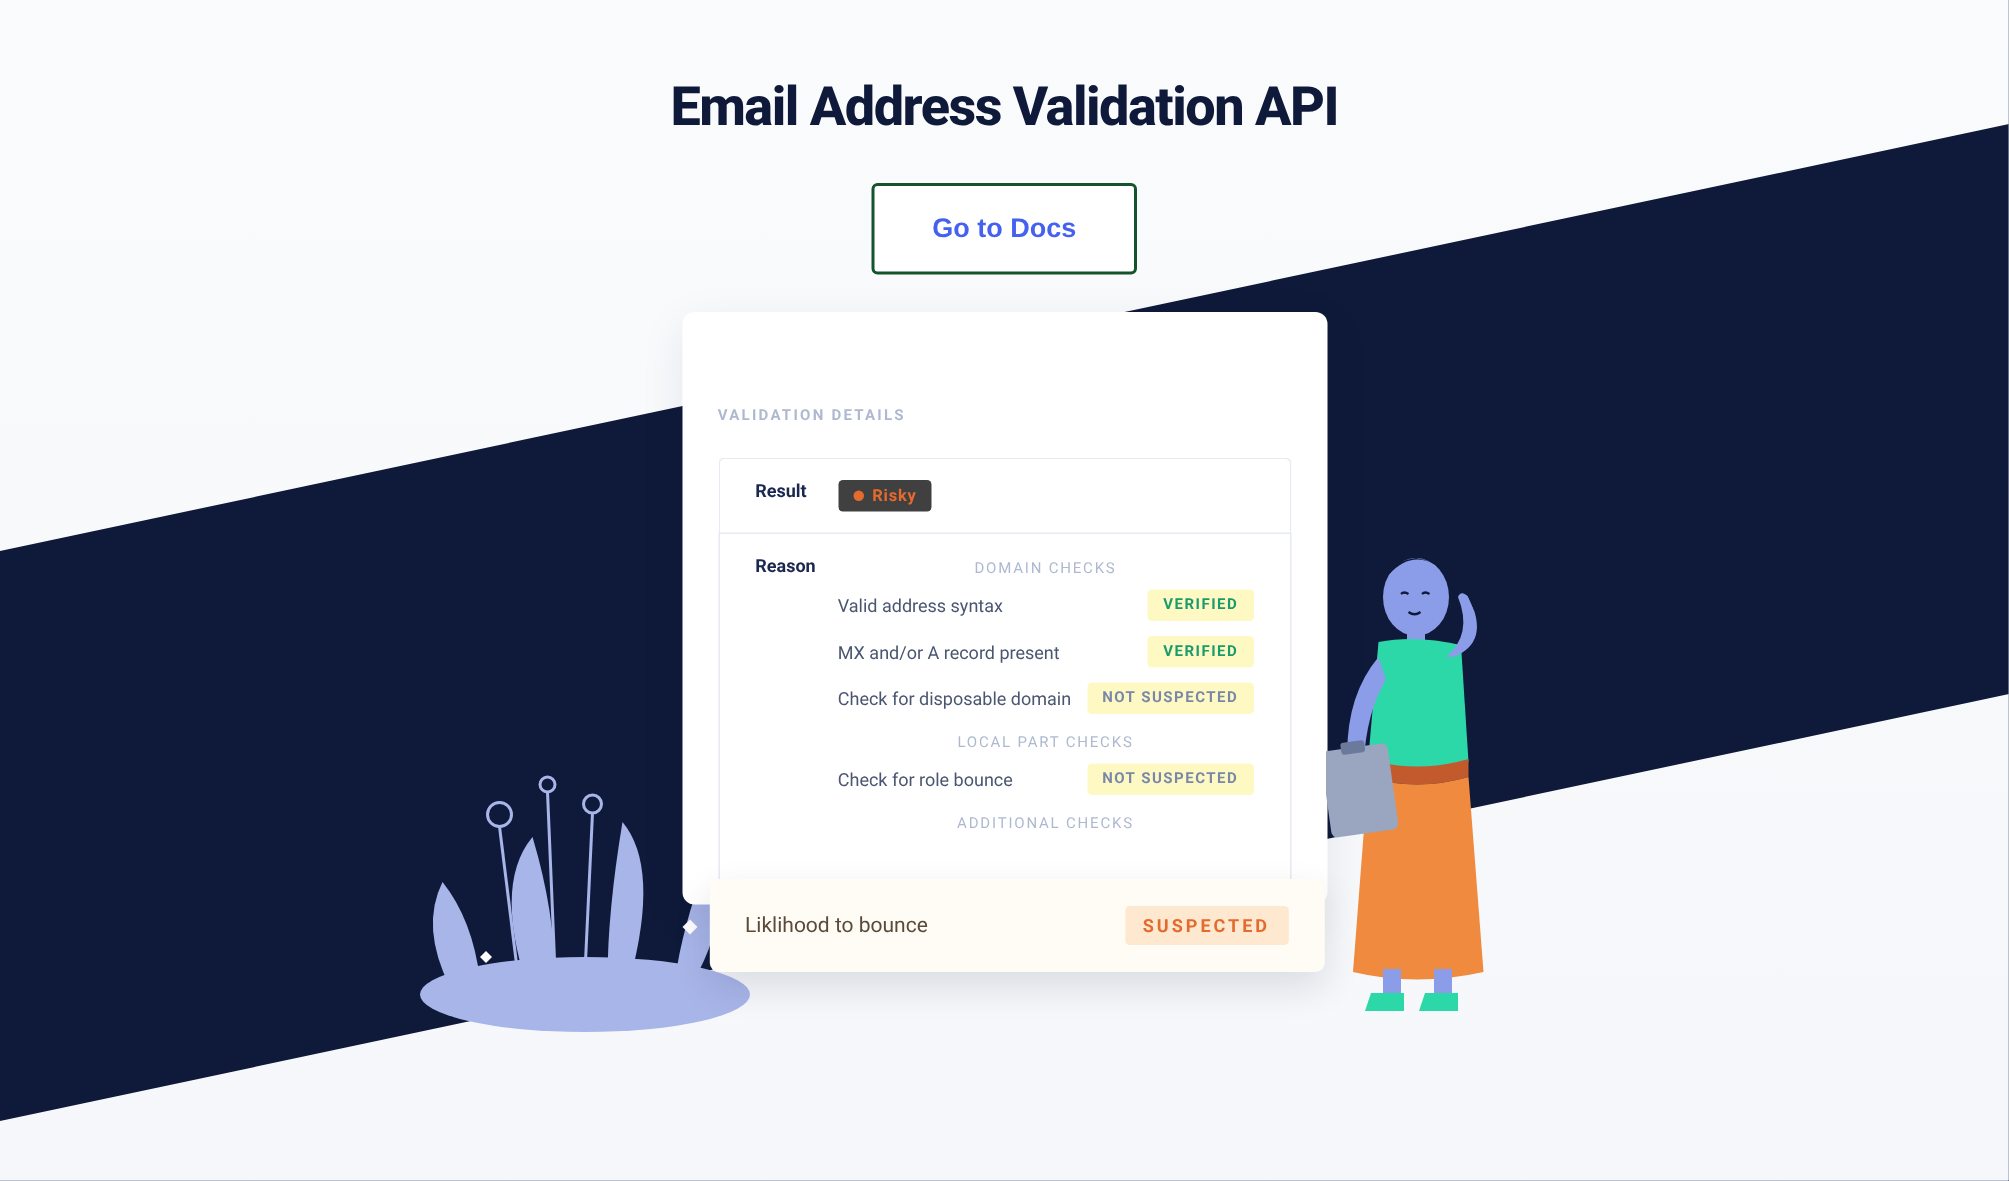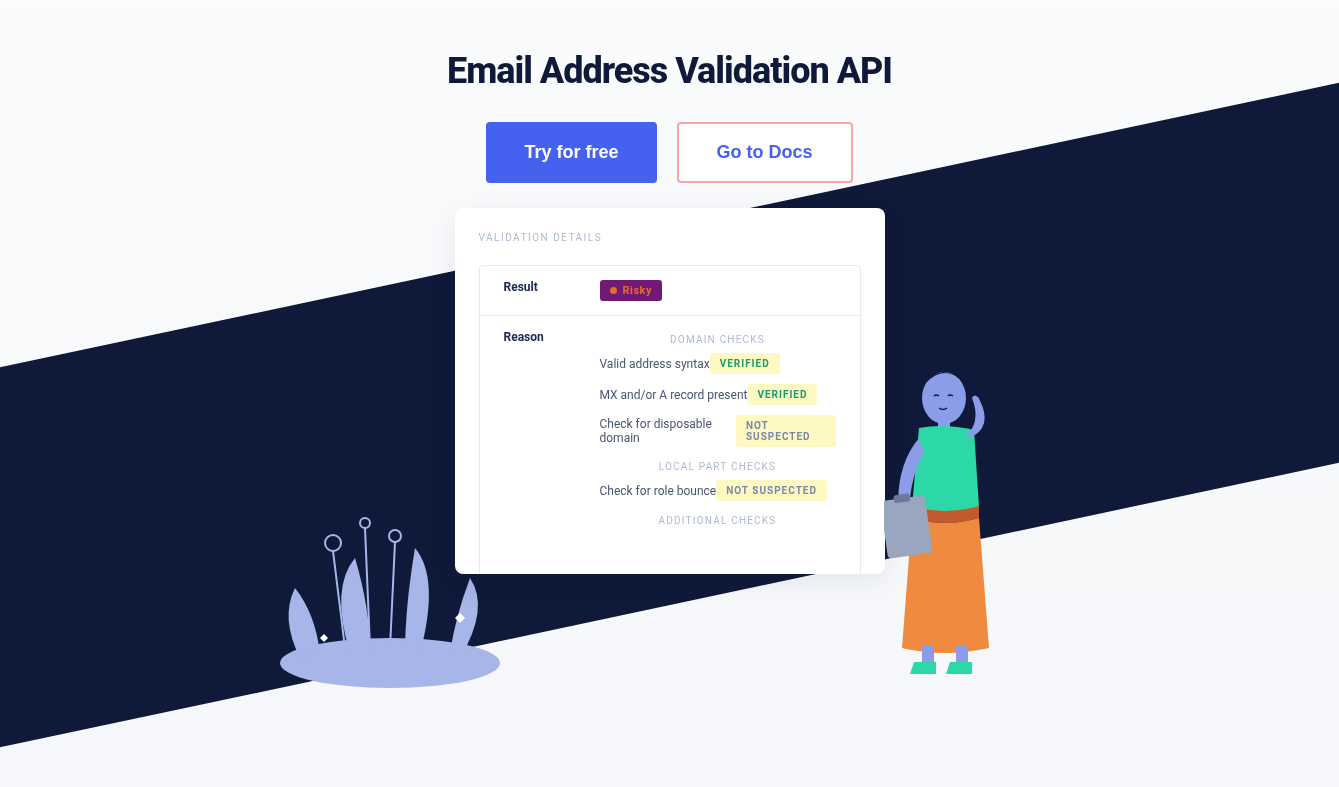--- a/index.html
+++ b/index.html
@@ -44,21 +44,21 @@
   cursor: pointer;
   border: none;
 }
 .btn-primary {
   background: #4561f0;
   color: #fff;
 }
 .btn-secondary {
   background: #fff;
   color: #4561f0;
-  border: 2px solid #fca5a5;
+  border: 2px solid #14532d;
 }
 .stage {
   position: relative;
   width: 100%;
   height: 490px;
 }
 .diagonal {
   position: absolute;
   bottom: -60px;
   left: -50px;
@@ -87,56 +87,57 @@
 }
 .email {
   font-size: 16px;
   font-weight: 700;
   color: #8ea1c4;
   letter-spacing: 1.5px;
   margin-bottom: 6px;
 }
 .details-label {
   font-size: 10px;
-  font-weight: 400;
+  font-weight: 700;
   color: #aeb9d0;
   letter-spacing: 1.5px;
+  margin-top: 40px;
 }
 .row {
   display: flex;
   padding: 14px 24px;
   border: 1px solid #e6eaf2;
   border-bottom: none;
   margin: 0 24px;
   font-size: 12px;
   align-items: flex-start;
 }
 .row:first-of-type { border-top-left-radius: 4px; border-top-right-radius: 4px; }
 .row .lbl {
-  width: 96px;
+  width: 55px;
   font-weight: 700;
   color: #1a2850;
   flex-shrink: 0;
 }
 .row .val {
   flex: 1;
   font-weight: 700;
   color: #1a2850;
 }
 .pill {
   display: inline-flex;
   align-items: center;
   padding: 4px 10px;
   border-radius: 3px;
   font-size: 11px;
   font-weight: 700;
   letter-spacing: 0.5px;
 }
 .pill-risky {
-  background: #701a75;
+  background: #404040;
   color: #e56a2e;
   text-align: center;
 }
 .dot {
   width: 7px;
   height: 7px;
   border-radius: 50%;
   background: #e56a2e;
   margin-right: 6px;
 }
@@ -147,20 +148,21 @@
   font-size: 10px;
   font-weight: 400;
   color: #aeb9d0;
   letter-spacing: 1.2px;
   margin-bottom: 8px;
   margin-top: 4px;
   text-align: center;
 }
 .check-line {
   display: flex;
+  justify-content: space-between;
   align-items: center;
   margin-bottom: 10px;
 }
 .check-text {
   font-size: 12px;
   color: #4a5570;
 }
 .badge {
   font-size: 10px;
   font-weight: 700;
@@ -200,21 +202,20 @@
   z-index: 4;
 }
 .reason-row { border-bottom: none; padding-bottom: 40px; }
 </style>
 </head>
 <body>
 
 <div class="hero">
   <h1 class="title">Email Address Validation API</h1>
   <div class="cta-row">
-    <button class="btn btn-primary">Try for free</button>
     <button class="btn btn-secondary">Go to Docs</button>
   </div>
 </div>
 
 <div class="stage">
   <div class="diagonal"></div>
 
   <svg class="plant" width="260" height="200" viewBox="0 0 260 200">
     <g fill="#a8b5e8">
       <ellipse cx="130" cy="175" rx="110" ry="25"></ellipse>
@@ -273,20 +274,24 @@
             <span class="check-text">Check for role bounce</span>
             <span class="badge badge-notsus">NOT SUSPECTED</span>
           </div>
 
           <div class="check-section-title" style="margin-top:14px">ADDITIONAL CHECKS</div>
         </div>
       </div>
     </div>
   </div>
 
+  <div class="bounce-callout">
+    <span class="bounce-text">Liklihood to bounce</span>
+    <span class="badge badge-sus" style="letter-spacing:2px;font-size:12px;padding:6px 12px">SUSPECTED</span>
+  </div>
 
   <svg class="person" width="150" height="320" viewBox="0 0 150 320">
 
     <path d="M75 8 Q95 -5 100 15 Q90 25 78 20 Z" fill="#0f1a3a"></path>
 
     <ellipse cx="60" cy="40" rx="22" ry="26" fill="#8b9de8"></ellipse>
 
     <path d="M42 25 Q60 5 82 25 Q80 18 60 14 Q44 16 42 25 Z" fill="#0f1a3a"></path>
 
     <path d="M50 38 Q52 36 55 38" stroke="#0f1a3a" stroke-width="1.5" fill="none"></path>

